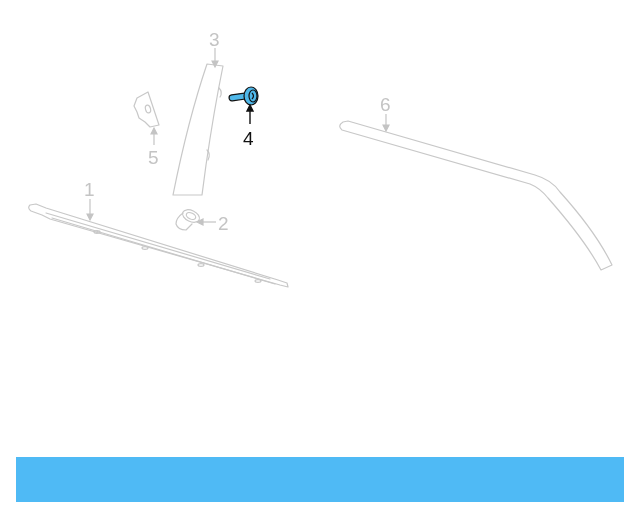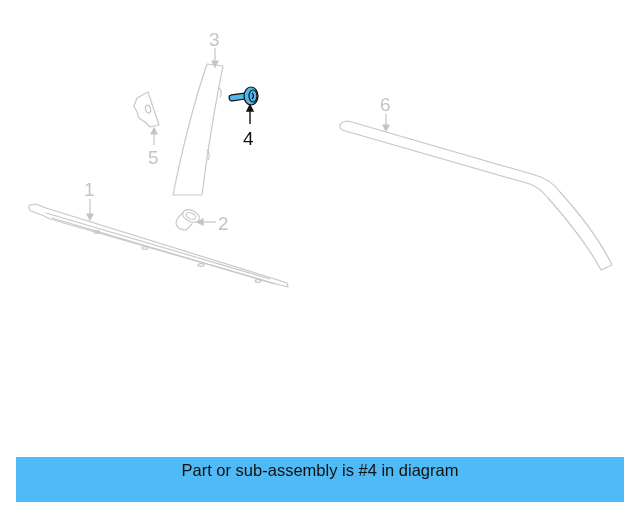--- a/index.html
+++ b/index.html
@@ -87,14 +87,13 @@
 
   <text class="callout" x="84" y="196">1</text>
   <text class="callout" x="218" y="230">2</text>
   <text class="callout" x="209" y="46">3</text>
   <text class="callout active" x="243" y="145">4</text>
   <text class="callout" x="148" y="164">5</text>
   <text class="callout" x="380" y="111">6</text>
 </svg>
 
 <div id="banner">
-  <div>Part or sub-assembly is #4 in diagram</div>
 </div>
 
 </body></html>

